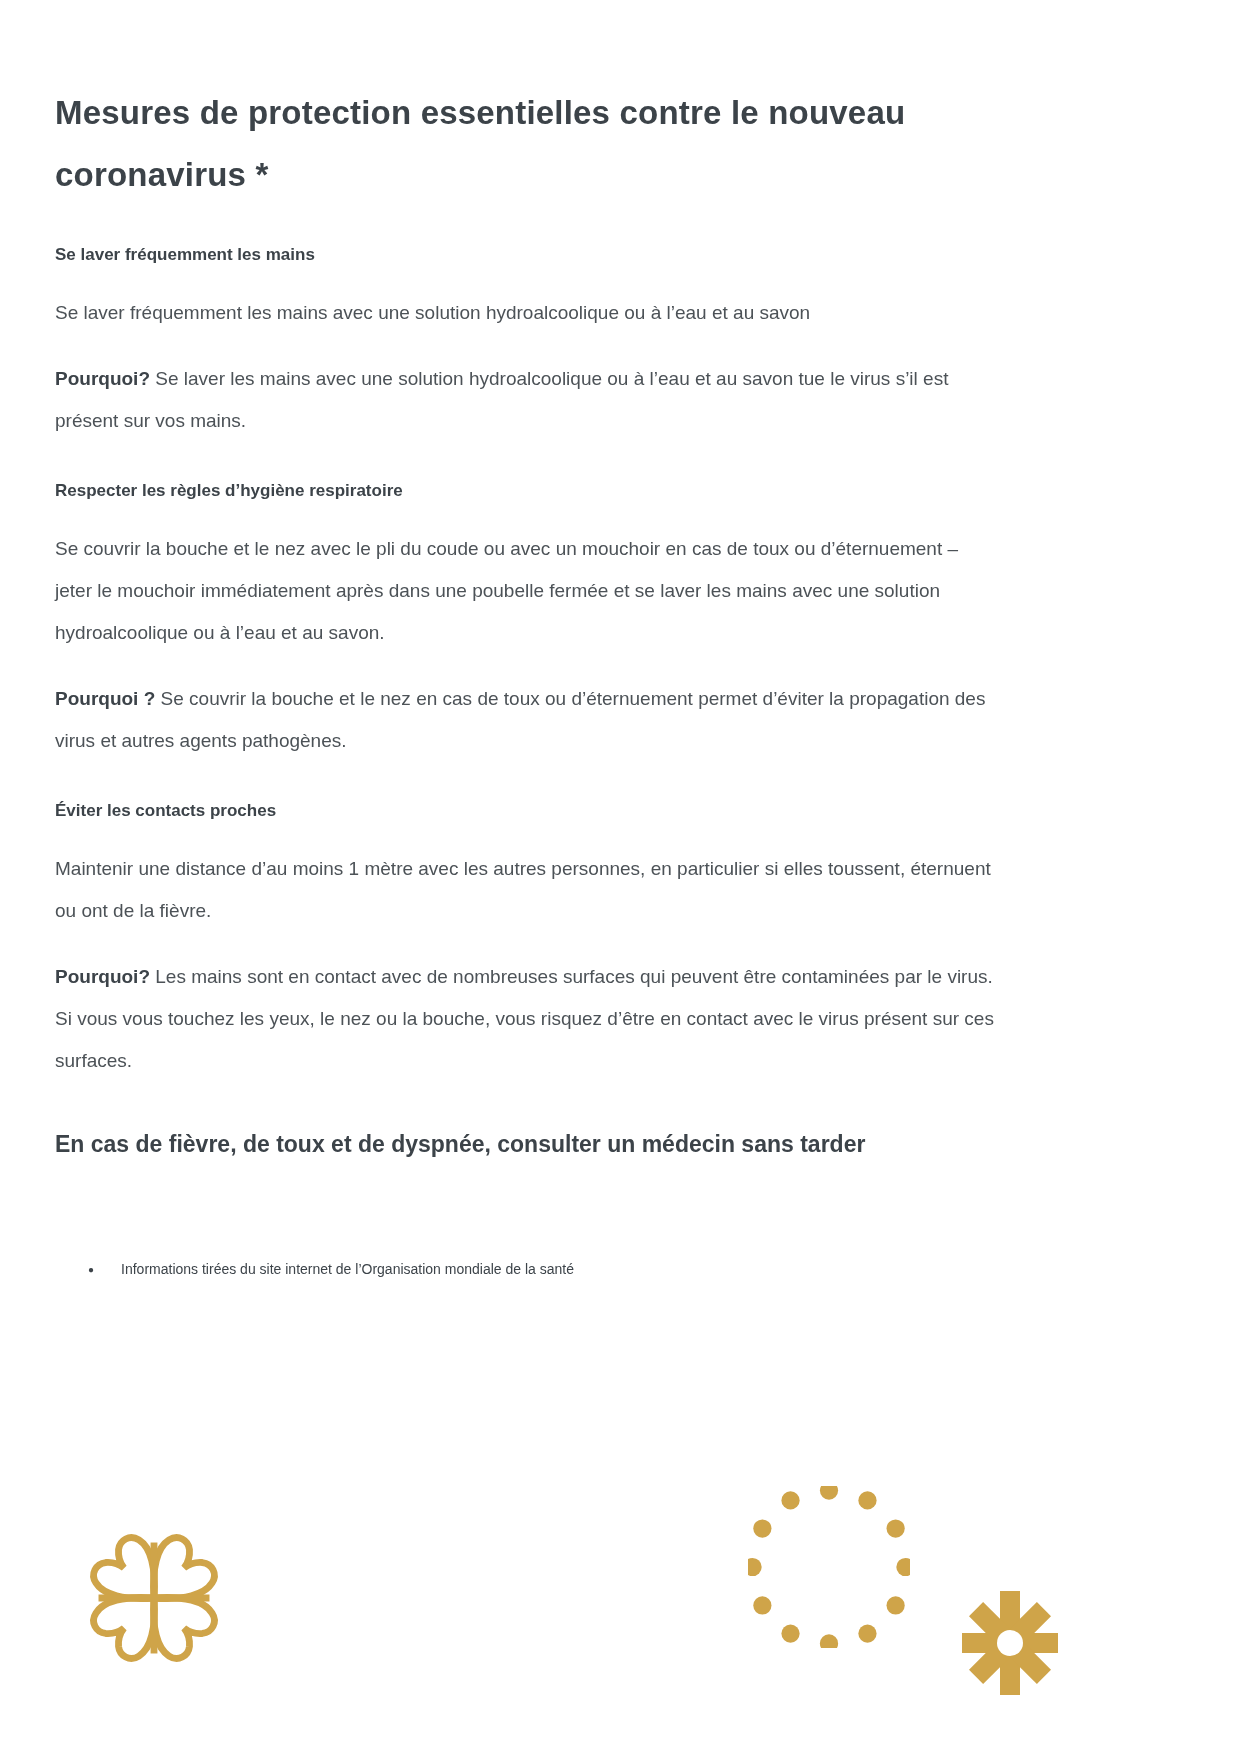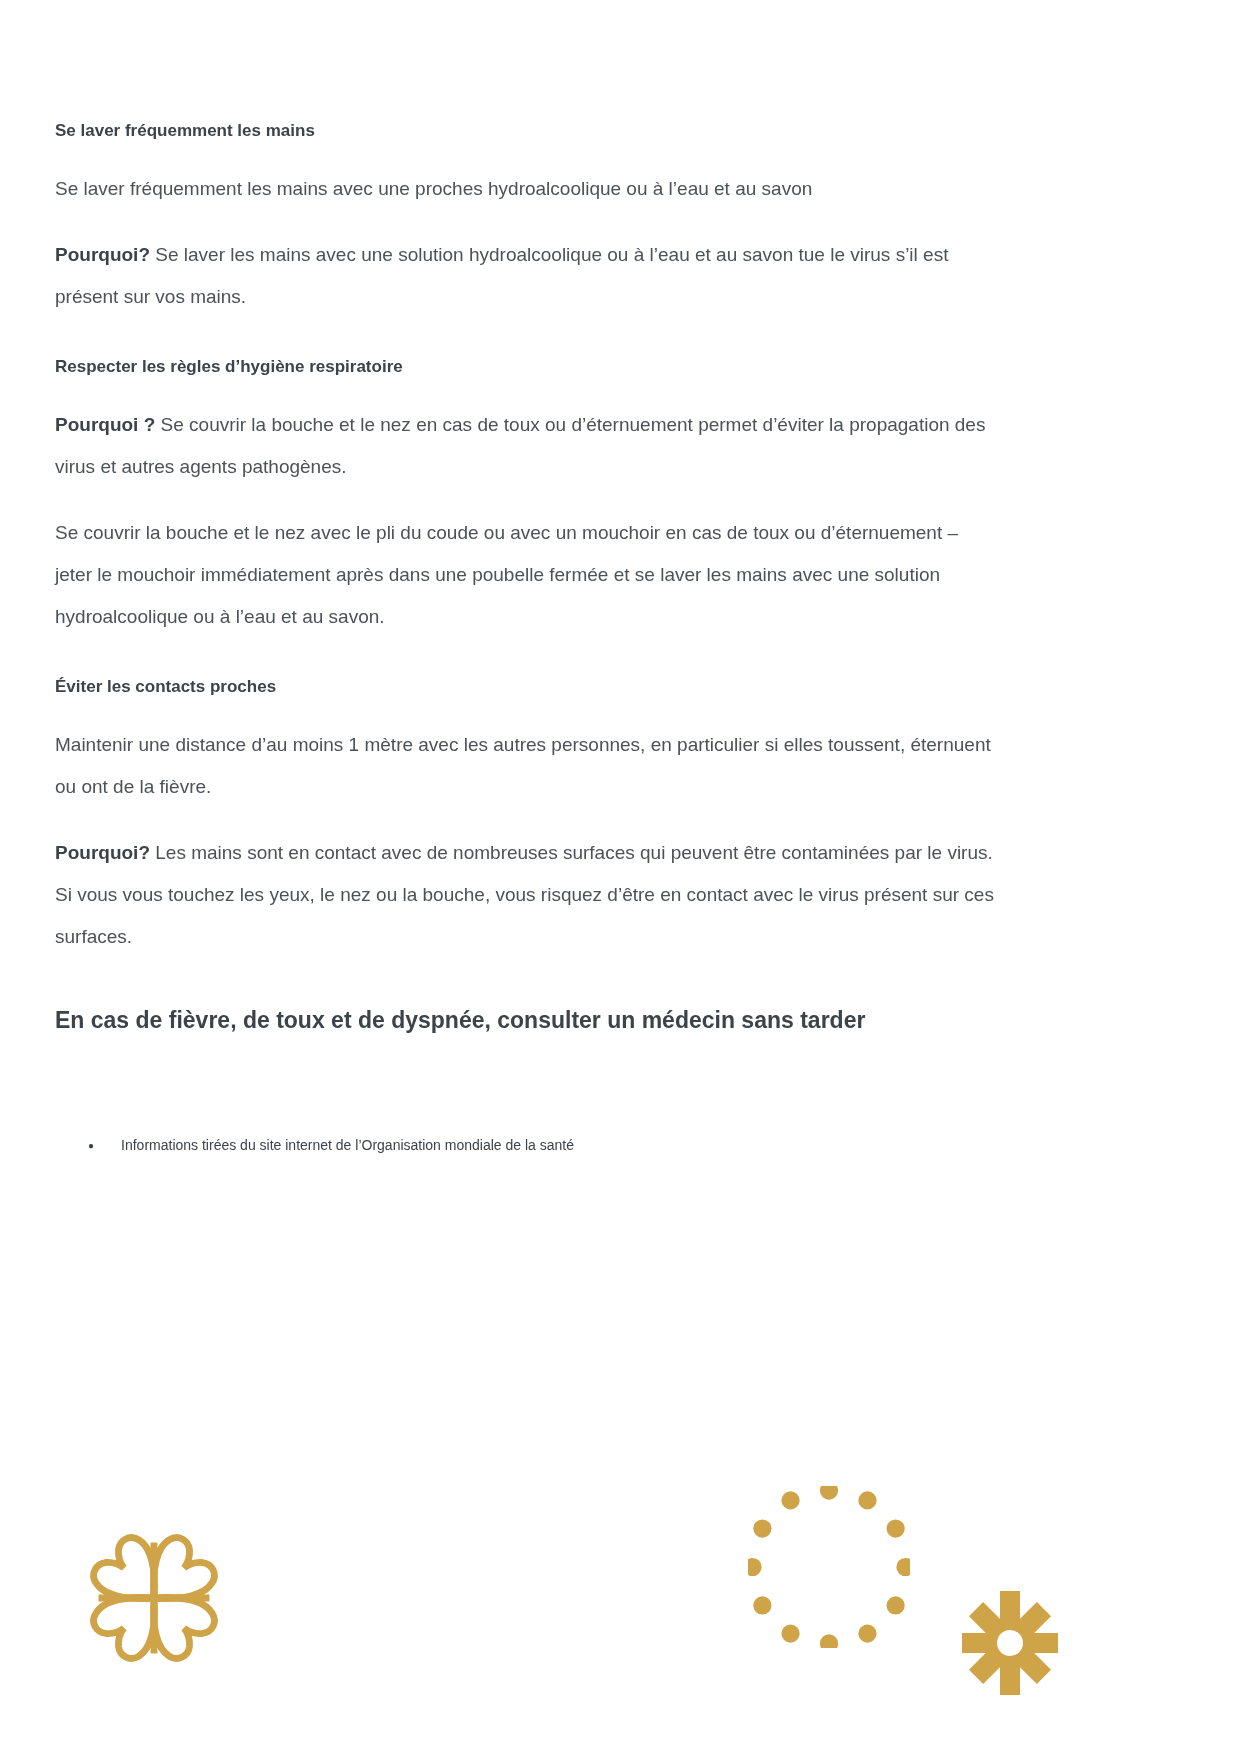--- a/index.html
+++ b/index.html
@@ -65,32 +65,34 @@
   .logo-mhm{left:483px;top:1518px;width:206px;height:206px;}
   .logo-dots{left:748px;top:1486px;width:162px;height:162px;}
   .logo-asterisk{left:958px;top:1591px;width:104px;height:104px;}
 </style>
 </head>
 <body>
 
 <div class="page">
   <div class="content">
 
+    <h1 class="doc-title">Mesures de protection essentielles contre le nouveau
+coronavirus *</h1>
 
     <h3 class="sec-heading">Se laver fréquemment les mains</h3>
-    <p class="para">Se laver fréquemment les mains avec une proches hydroalcoolique ou à l’eau et au savon</p>
+    <p class="para">Se laver fréquemment les mains avec une solution hydroalcoolique ou à l’eau et au savon</p>
     <p class="para"><strong>Pourquoi?</strong><span> Se laver les mains avec une solution hydroalcoolique ou à l’eau et au savon tue le virus s’il est
 présent sur vos mains.</span></p>
 
     <h3 class="sec-heading">Respecter les règles d’hygiène respiratoire</h3>
-    <p class="para"><strong>Pourquoi ?</strong><span> Se couvrir la bouche et le nez en cas de toux ou d’éternuement permet d’éviter la propagation des
-virus et autres agents pathogènes.</span></p>
     <p class="para">Se couvrir la bouche et le nez avec le pli du coude ou avec un mouchoir en cas de toux ou d’éternuement –
 jeter le mouchoir immédiatement après dans une poubelle fermée et se laver les mains avec une solution
 hydroalcoolique ou à l’eau et au savon.</p>
+    <p class="para"><strong>Pourquoi ?</strong><span> Se couvrir la bouche et le nez en cas de toux ou d’éternuement permet d’éviter la propagation des
+virus et autres agents pathogènes.</span></p>
 
     <h3 class="sec-heading">Éviter les contacts proches</h3>
     <p class="para">Maintenir une distance d’au moins 1 mètre avec les autres personnes, en particulier si elles toussent, éternuent
 ou ont de la fièvre.</p>
 
     <p class="para"><strong>Pourquoi?</strong><span> Les mains sont en contact avec de nombreuses surfaces qui peuvent être contaminées par le virus.
 Si vous vous touchez les yeux, le nez ou la bouche, vous risquez d’être en contact avec le virus présent sur ces
 surfaces.</span></p>
 
     <h2 class="closing-heading">En cas de fièvre, de toux et de dyspnée, consulter un médecin sans tarder</h2>

